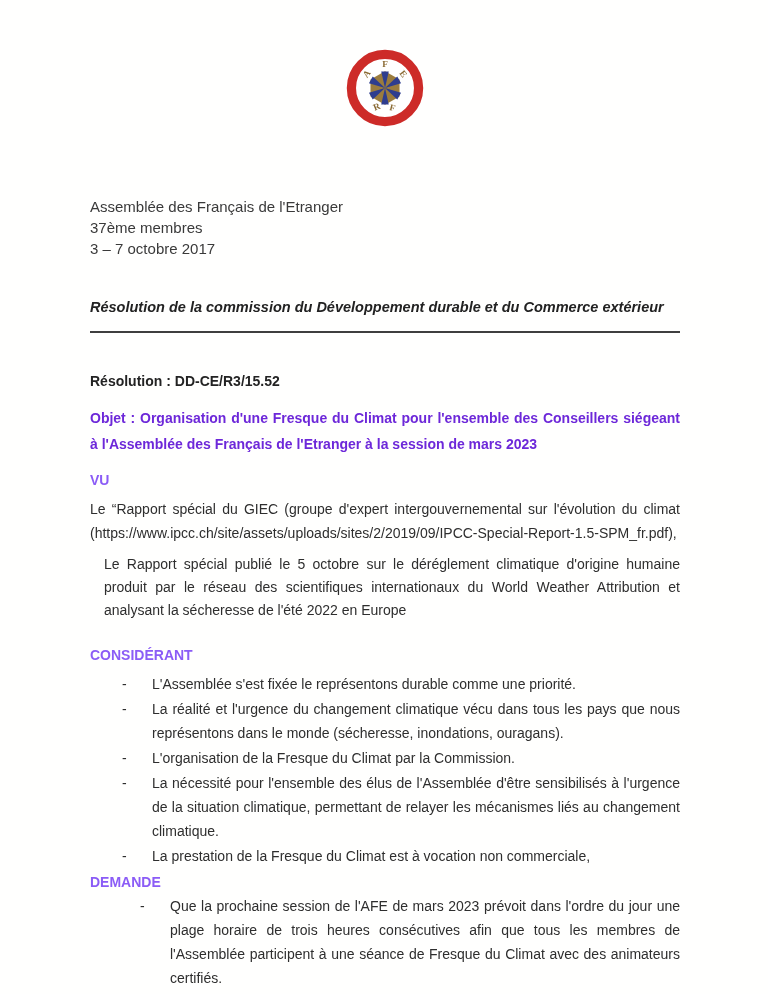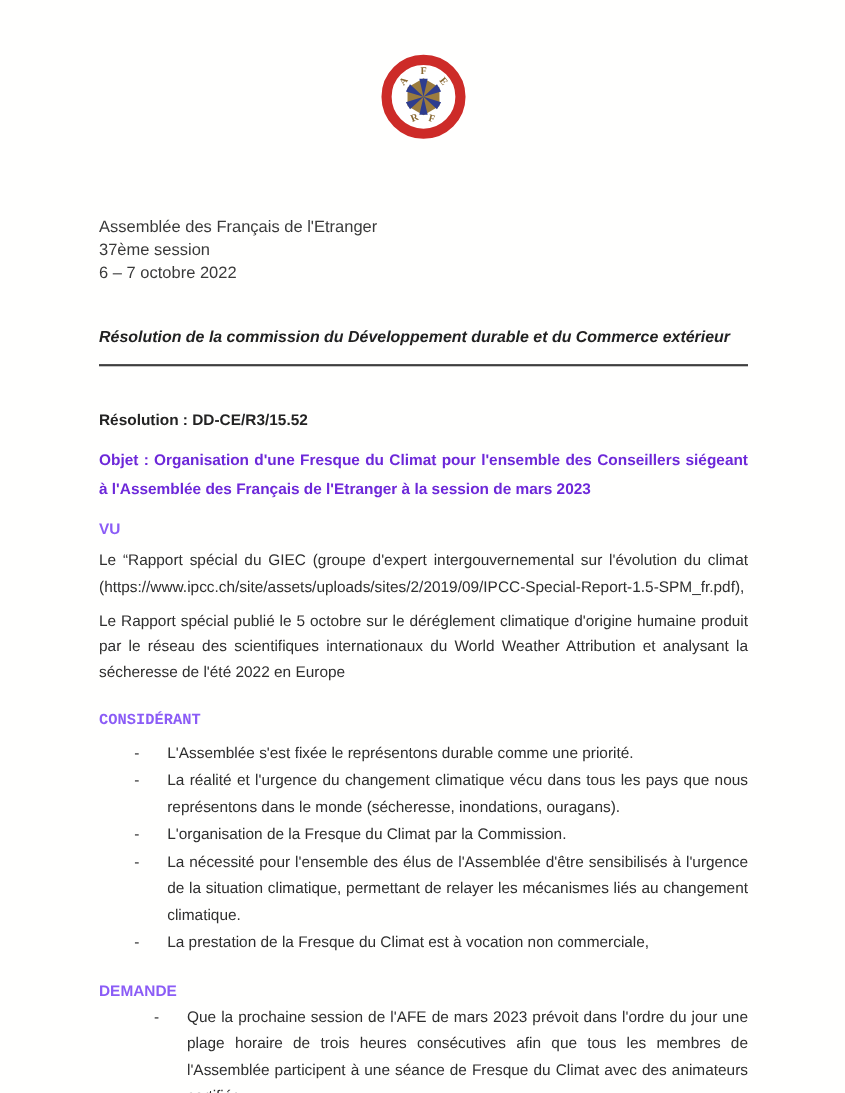--- a/index.html
+++ b/index.html
@@ -30,25 +30,25 @@
     color: #222222;
   }
 
   .rule { margin: 16px 0 0 0; border: none; border-top: 2px solid #3f3f3f; height: 0; }
 
   .ref-line { margin-top: 40px; font-weight: bold; font-size: 14px; color: #232323; }
 
   .objet { margin-top: 16px; font-weight: bold; font-size: 14px; line-height: 26px; text-align: justify; color: #6d28d9; }
 
   .section-heading { margin-top: 15px; font-weight: bold; font-size: 14px; color: #8b5cf6; }
-  .section-heading.considerant { margin-top: 25px; font-family: Liberation Mono, monospace; }
-  .section-heading.demande { margin-top: 24px; }
+  .section-heading.considerant { margin-top: 25px; }
+  .section-heading.demande { margin-top: 6px; }
 
   .body-para { margin-top: 9px; font-size: 14px; line-height: 24px; text-align: justify; }
-  .body-para.tight { line-height: 23px; margin-top: 8px; }
+  .body-para.tight { line-height: 23px; margin-top: 8px; margin-left: 14px; }
 
   .link-line { font-size: 14px; line-height: 23px; }
   .link-line a { color: #0f5cc0; text-decoration: underline; cursor: pointer; }
 
   ul.dash-list { list-style: none; margin: 9px 0 0 26px; padding: 0; font-size: 14px; }
   ul.dash-list li { display: flex; line-height: 24px; margin-bottom: 1px; }
   ul.dash-list li .dash-marker { flex: 0 0 30px; text-align: left; padding-left: 6px; }
   ul.dash-list li .item-text { flex: 1; text-align: justify; }
   ul.dash-list.demande-list { margin-left: 44px; margin-top: 4px; }
 </style>
@@ -72,22 +72,22 @@
         <text x="50" y="25">F</text>
         <text x="50" y="26" transform="rotate(52 50 50)">E</text>
         <text x="40" y="76" transform="rotate(-22 40 72)">R</text>
         <text x="59" y="77" transform="rotate(14 59 73)">F</text>
       </g>
     </svg>
   </div>
 
   <div class="header-block">
     <div>Assemblée des Français de l'Etranger</div>
-    <div>37ème session</div>
-    <div>6 – 7 octobre 2022</div>
+    <div>37ème membres</div>
+    <div>3 – 7 octobre 2017</div>
   </div>
 
   <div class="doc-title">Résolution de la commission du Développement durable et du Commerce extérieur</div>
 
   <hr class="rule">
 
   <div class="ref-line">Résolution : DD-CE/R3/15.52</div>
 
   <div class="objet">Objet : Organisation d'une Fresque du Climat pour l'ensemble des Conseillers siégeant à l'Assemblée des Français de l'Etranger à la session de mars 2023</div>
 

